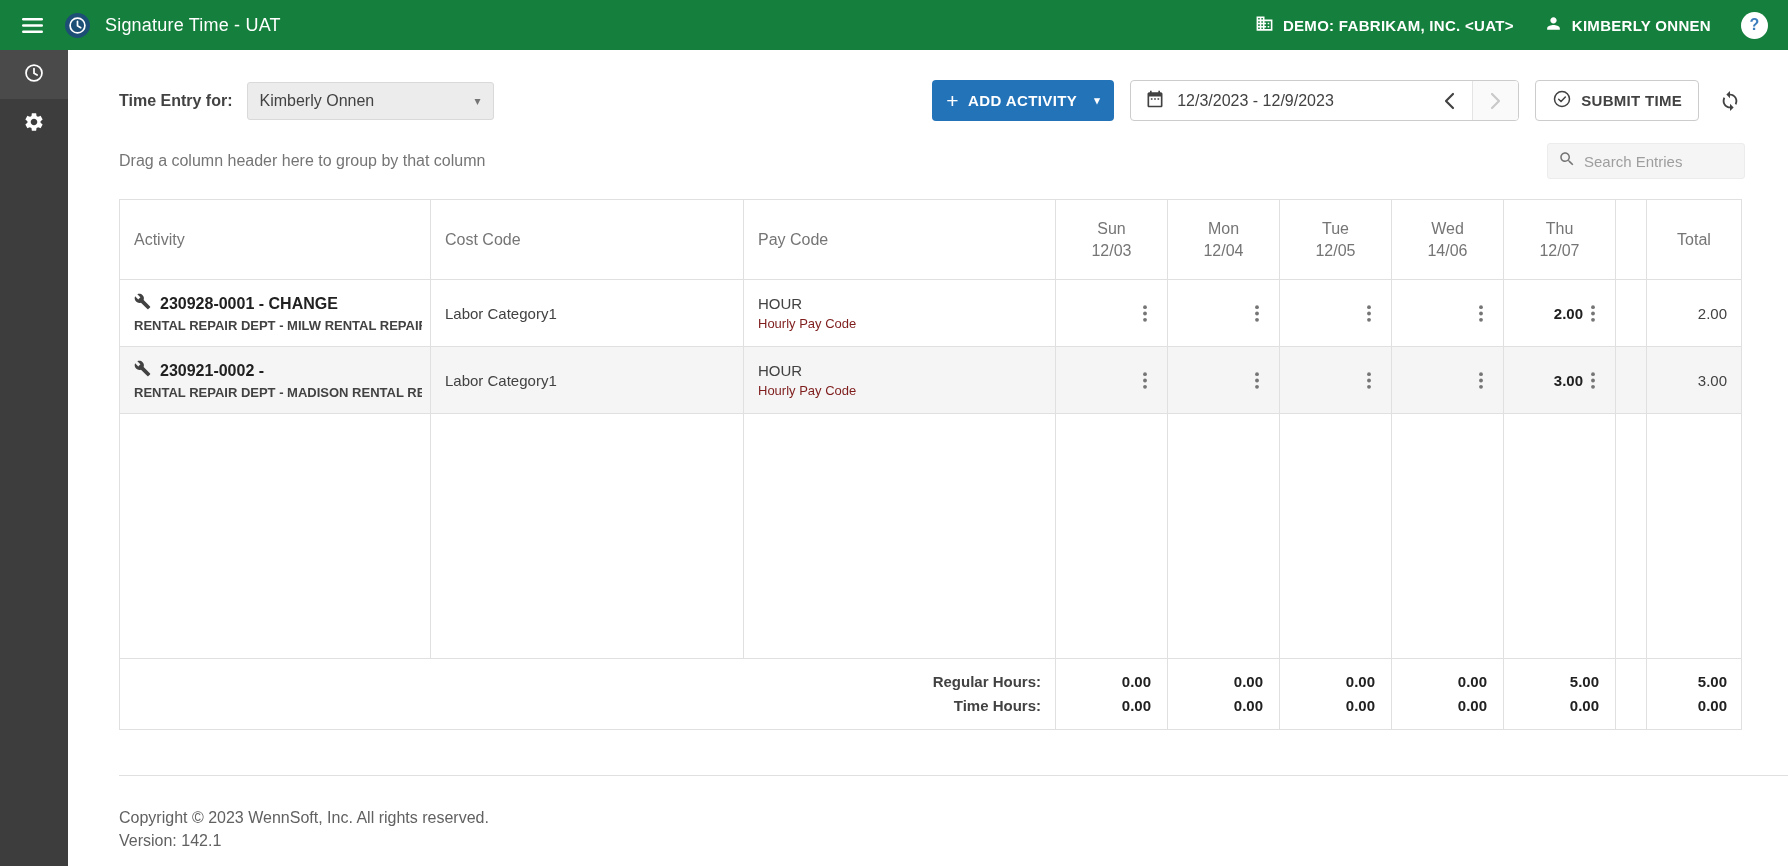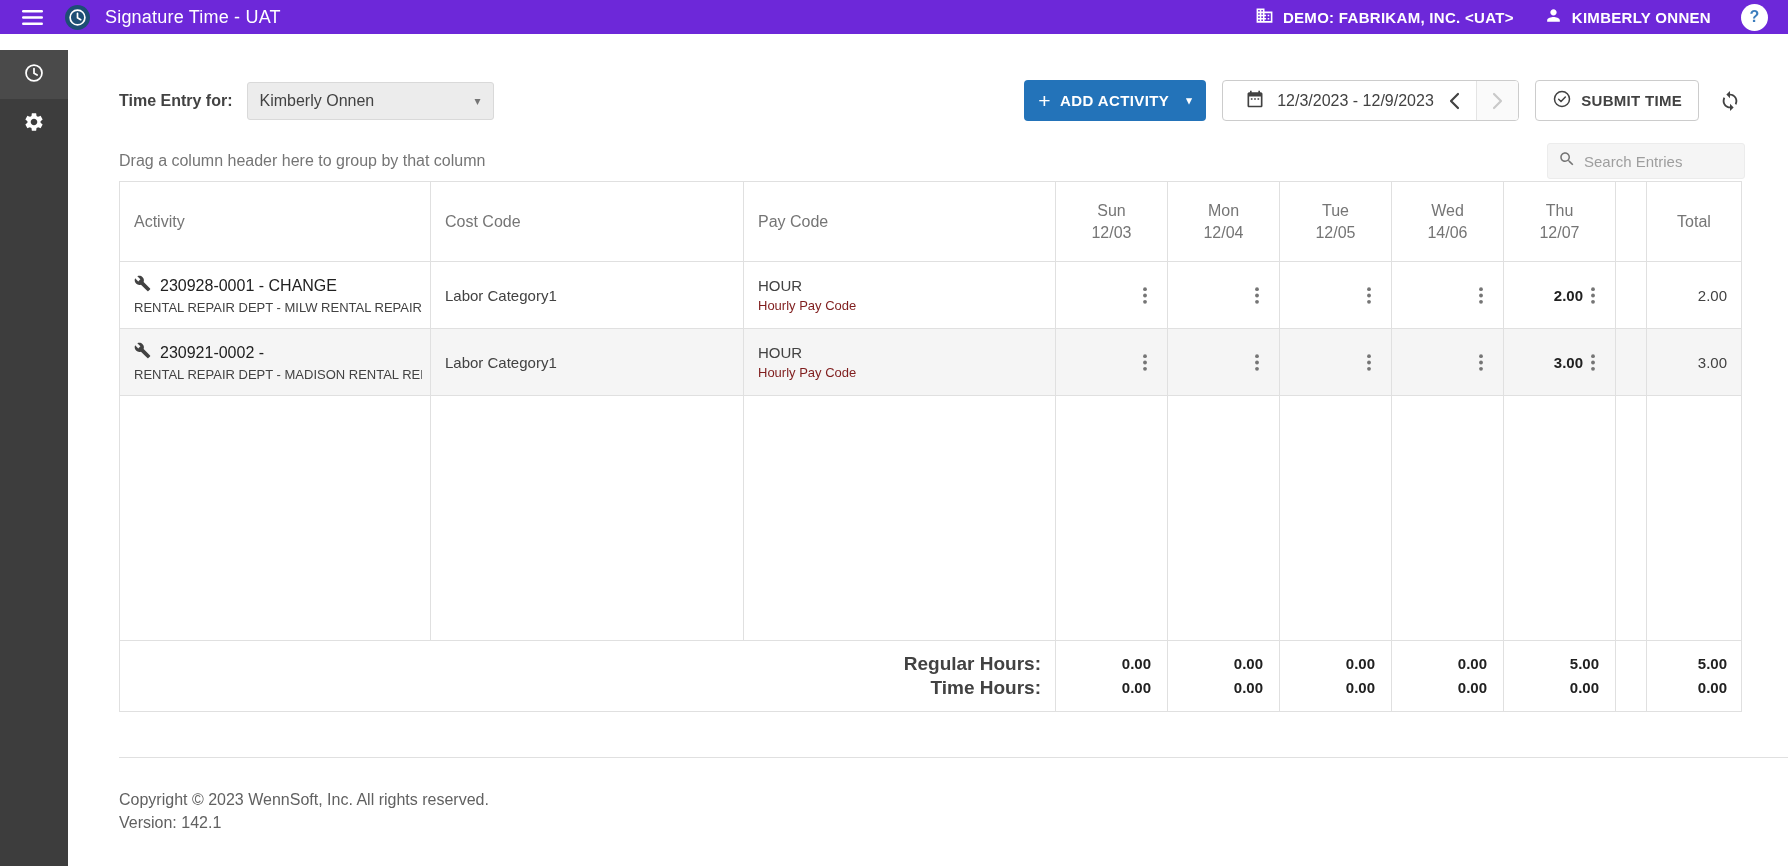--- a/index.html
+++ b/index.html
@@ -1,20 +1,20 @@
 <!DOCTYPE html>
 <html><head>
 <meta charset="utf-8">
 <style>
   * { margin:0; padding:0; box-sizing:border-box; }
   html,body { width:1788px; height:866px; }
   body { font-family:"Liberation Sans", sans-serif; background:#fff; overflow:hidden; position:relative; color:#424242; }
 
   
-  .topbar { position:absolute; top:0; left:0; right:0; height:34px; background:#6d28d9; display:flex; align-items:center; padding:0 20px 0 12px; z-index:10; }
+  .topbar { position:absolute; top:0; left:0; right:0; height:50px; background:#15803d; display:flex; align-items:center; padding:0 20px 0 12px; z-index:10; }
   .icon-btn { background:none; border:none; width:40px; height:40px; display:flex; align-items:center; justify-content:center; cursor:pointer; }
   .logo { margin-left:12px; display:flex; align-items:center; }
   .app-title { margin-left:14px; color:#fff; font-size:18px; font-weight:500; letter-spacing:.2px; }
   .topbar-right { margin-left:auto; display:flex; align-items:center; gap:30px;text-align:right; }
   .tb-item { display:flex; align-items:center; gap:9px; color:#fff; font-size:15px; font-weight:700; letter-spacing:.3px; cursor:pointer; }
   .help-circle { width:27px; height:27px; border-radius:50%; background:#fff; color:#3c7dbd; font-size:16px; font-weight:700; display:flex; align-items:center; justify-content:center; cursor:pointer; }
 
   
   .sidebar { position:absolute; top:50px; left:0; bottom:0; width:68px; background:#3d3d3d; }
   .side-item { height:49px; display:flex; align-items:center; justify-content:center; cursor:pointer; }
@@ -26,63 +26,63 @@
   .controls-row { display:flex; align-items:center; height:41px; }
   .te-label { font-size:16px; font-weight:700; color:#424242; }
   .employee-select { margin-left:14px; width:247px; height:38px; background:#ececec; border:1px solid #d9d9d9; border-radius:3px; display:flex; align-items:center; padding:0 12px; font-size:16px; color:#424242; cursor:pointer; }
   .sel-caret { margin-left:auto; color:#757575; font-size:12px; }
 
   .controls-right { margin-left:auto; display:flex; align-items:center; gap:16px; }
   .btn-primary { height:41px; background:#2373b9; color:#fff; border:none; border-radius:4px; display:flex; align-items:center; padding:0 14px; font-size:15px; font-weight:700; letter-spacing:.4px; gap:9px; cursor:pointer; }
   .btn-primary .plus { font-size:21px; font-weight:400; line-height:1; }
   .btn-primary .dd-caret { margin-left:8px; font-size:11px; }
 
-  .date-picker { height:41px; width:297px; border:1px solid #ccc; border-radius:4px; background:#fff; display:flex; align-items:center; padding-left:22px; overflow:hidden; }
+  .date-picker { height:41px; width:389px; border:1px solid #ccc; border-radius:4px; background:#fff; display:flex; align-items:center; padding-left:14px; overflow:hidden; }
   .date-text { margin-left:12px; font-size:16px; color:#424242; white-space:nowrap; }
   .nav-btn { width:46px; height:41px; display:flex; align-items:center; justify-content:center; background:none; border:none; cursor:pointer; }
   .nav-btn.prev { margin-left:auto; }
   .nav-btn.next { border-left:1px solid #e4e4e4; background:#fafafa; }
 
   .btn-outline { height:41px; background:#fff; border:1px solid #ccc; border-radius:4px; display:flex; align-items:center; gap:9px; padding:0 16px; font-size:15px; font-weight:700; color:#424242; letter-spacing:.3px; cursor:pointer; }
   .refresh-btn { background:none; border:none; width:30px; height:30px; display:flex; align-items:center; justify-content:center; cursor:pointer; }
 
   .hint-row { display:flex; align-items:center; margin-top:20px; height:40px; }
   .hint { font-size:16px; color:#757575; }
   .search-box { margin-left:auto; width:198px; height:36px; background:#f5f5f5; border:1px solid #ececec; border-radius:3px; display:flex; align-items:center; padding:16px 10px; gap:8px; }
   .search-box input { border:none; background:transparent; outline:none; font-size:15px; color:#424242; width:100%; font-family:"Liberation Sans", sans-serif; }
   .search-box input::placeholder { color:#9e9e9e; }
 
   
-  table.grid { border-collapse:collapse; table-layout:fixed; width:1622px; }
+  table.grid { margin-top:18px; border-collapse:collapse; table-layout:fixed; width:1622px; }
   .grid th, .grid td { border:1px solid #e0e0e0; }
   .grid thead th { height:80px; color:#757575; font-weight:400; font-size:16px; vertical-align:middle; background:#fff; }
   th.txt { text-align:left; padding-left:14px; }
   th.day { text-align:center; line-height:22px; }
   th.totalh { text-align:center; }
 
   tr.data { height:67px; }
   tr.alt td { background:#f5f5f5; }
-  .activity-cell { padding:0 8px 0 14px; vertical-align:middle; overflow:hidden; }
+  .activity-cell { padding:0 8px 0 14px; vertical-align:middle; overflow:hidden;font-weight:bold; }
   .act-title { display:flex; align-items:center; gap:9px; font-size:16px; color:#212121; white-space:nowrap; overflow:hidden; }
   .act-sub { font-size:13px; color:#424242; margin-top:4px; white-space:nowrap; overflow:hidden; }
   .text-cell { padding-left:14px; font-size:15px; color:#424242; vertical-align:middle; }
   .paycode-cell { padding-left:14px; vertical-align:middle; }
   .pc-main { font-size:15px; color:#424242; }
   .pc-sub { font-size:13px; color:#7f1d1d; margin-top:4px; }
   .day-cell { vertical-align:middle; cursor:pointer; }
   .day-cell .cellwrap { display:flex; align-items:center; justify-content:flex-end; padding-right:20px; gap:8px; }
   .day-cell .val { font-size:15px; font-weight:700; color:#212121; }
   .day-cell .val:empty { display:none; }
   .kebab { display:flex; align-items:center; cursor:pointer; }
   .total-cell { text-align:right; padding-right:14px; font-size:15px; color:#424242; vertical-align:middle; }
   tr.filler { height:245px; }
   tr.filler td { background:#fff; }
 
   tfoot tr { height:71px; }
-  .totals-labels { text-align:right; padding-right:14px; font-size:19px; font-weight:700; color:#424242; line-height:24px; vertical-align:middle; }
+  .totals-labels { text-align:right; padding-right:14px; font-size:15px; font-weight:700; color:#424242; line-height:24px; vertical-align:middle; }
   .totals-cell { text-align:right; padding-right:16px; font-size:15px; font-weight:700; color:#212121; line-height:24px; vertical-align:middle; }
   .totals-cell.tc-total { padding-right:14px; }
 
   .divider { height:1px; background:#e0e0e0; margin-top:45px; margin-right:-43px; }
   .page-footer { margin-top:30px; font-size:16px; color:#616161; line-height:23px; }
 </style>
 </head>
 <body>
 
 <header class="topbar">

